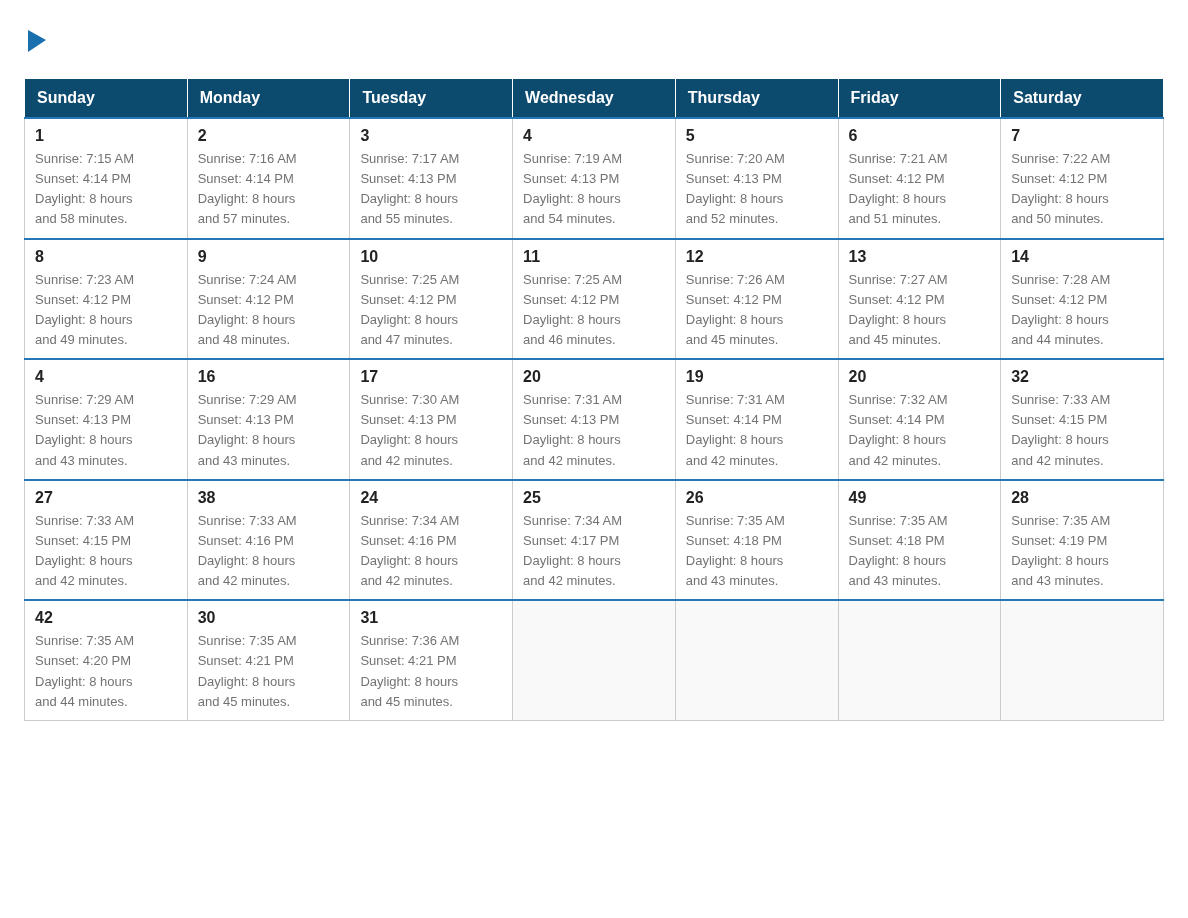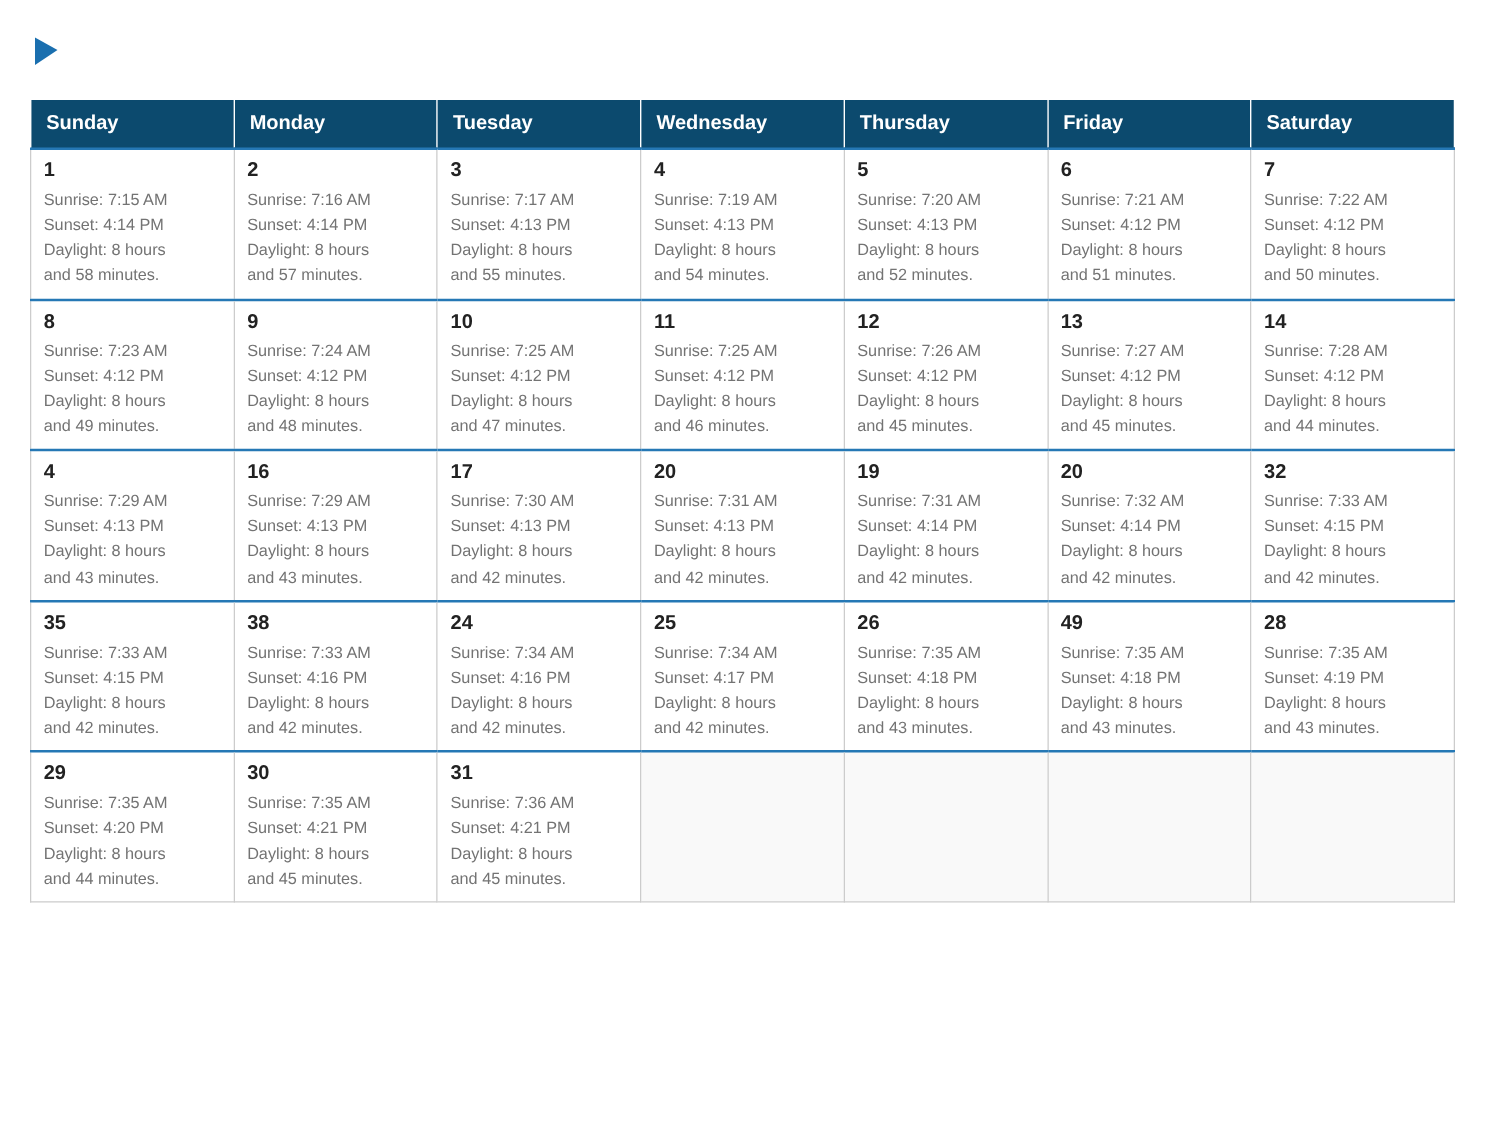--- a/index.html
+++ b/index.html
@@ -203,21 +203,21 @@
           <span class="day-number">20</span>
 <div class="day-info">Sunrise: 7:32 AM<br>Sunset: 4:14 PM<br>Daylight: 8 hours<br>and 42 minutes.</div>
         </td>
         <td>
           <span class="day-number">32</span>
 <div class="day-info">Sunrise: 7:33 AM<br>Sunset: 4:15 PM<br>Daylight: 8 hours<br>and 42 minutes.</div>
         </td>
       </tr>
       <tr>
         <td>
-          <span class="day-number">35</span>
+          <span class="day-number">27</span>
 <div class="day-info">Sunrise: 7:33 AM<br>Sunset: 4:15 PM<br>Daylight: 8 hours<br>and 42 minutes.</div>
         </td>
         <td>
           <span class="day-number">38</span>
 <div class="day-info">Sunrise: 7:33 AM<br>Sunset: 4:16 PM<br>Daylight: 8 hours<br>and 42 minutes.</div>
         </td>
         <td>
           <span class="day-number">24</span>
 <div class="day-info">Sunrise: 7:34 AM<br>Sunset: 4:16 PM<br>Daylight: 8 hours<br>and 42 minutes.</div>
         </td>
@@ -233,21 +233,21 @@
           <span class="day-number">49</span>
 <div class="day-info">Sunrise: 7:35 AM<br>Sunset: 4:18 PM<br>Daylight: 8 hours<br>and 43 minutes.</div>
         </td>
         <td>
           <span class="day-number">28</span>
 <div class="day-info">Sunrise: 7:35 AM<br>Sunset: 4:19 PM<br>Daylight: 8 hours<br>and 43 minutes.</div>
         </td>
       </tr>
       <tr>
         <td>
-          <span class="day-number">29</span>
+          <span class="day-number">42</span>
 <div class="day-info">Sunrise: 7:35 AM<br>Sunset: 4:20 PM<br>Daylight: 8 hours<br>and 44 minutes.</div>
         </td>
         <td>
           <span class="day-number">30</span>
 <div class="day-info">Sunrise: 7:35 AM<br>Sunset: 4:21 PM<br>Daylight: 8 hours<br>and 45 minutes.</div>
         </td>
         <td>
           <span class="day-number">31</span>
 <div class="day-info">Sunrise: 7:36 AM<br>Sunset: 4:21 PM<br>Daylight: 8 hours<br>and 45 minutes.</div>
         </td>

